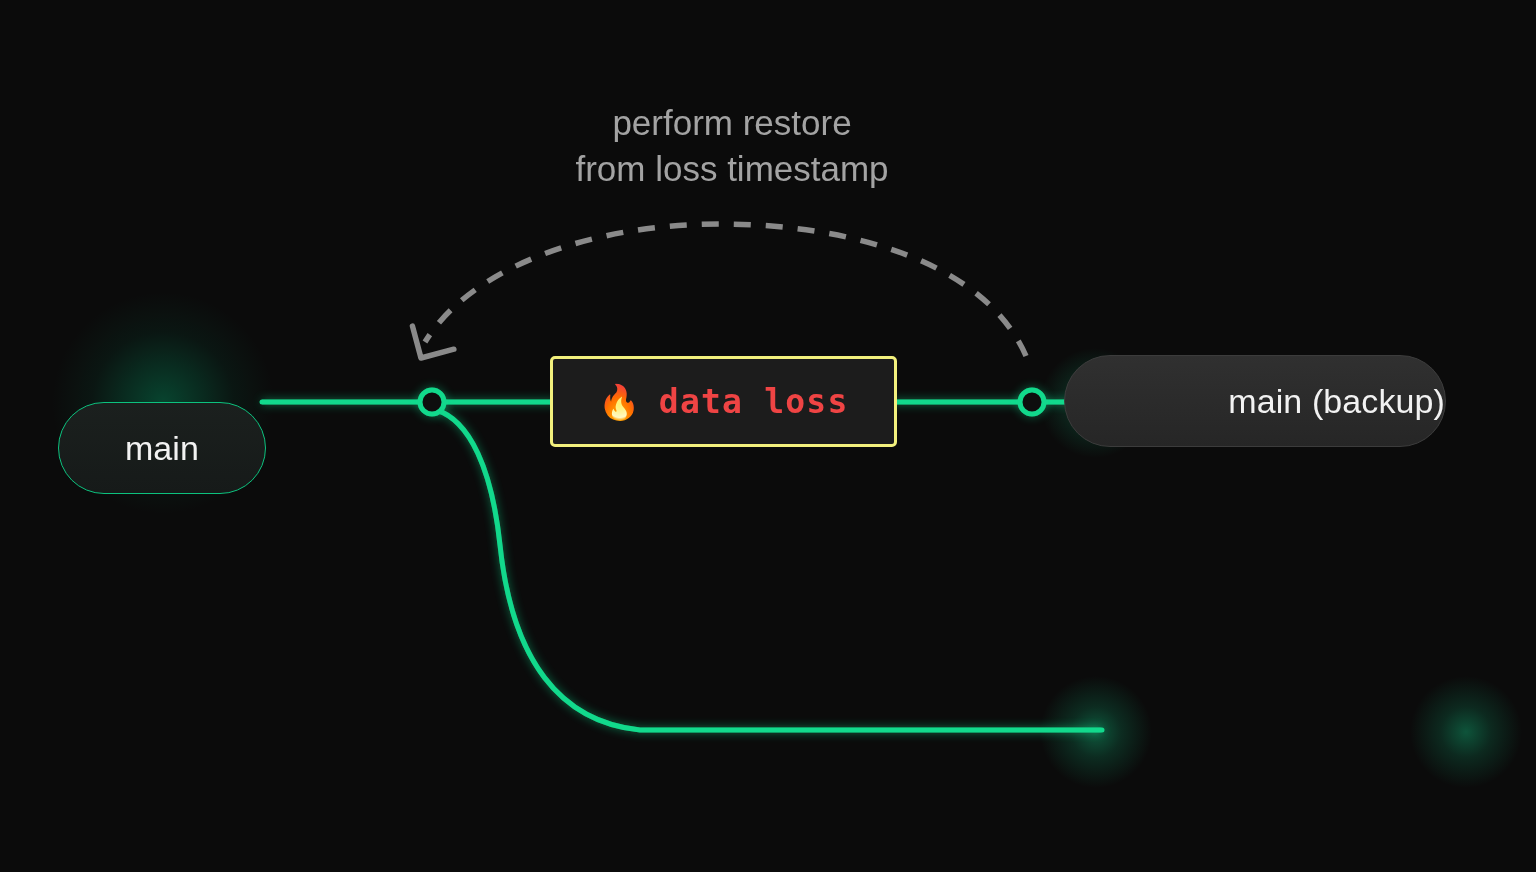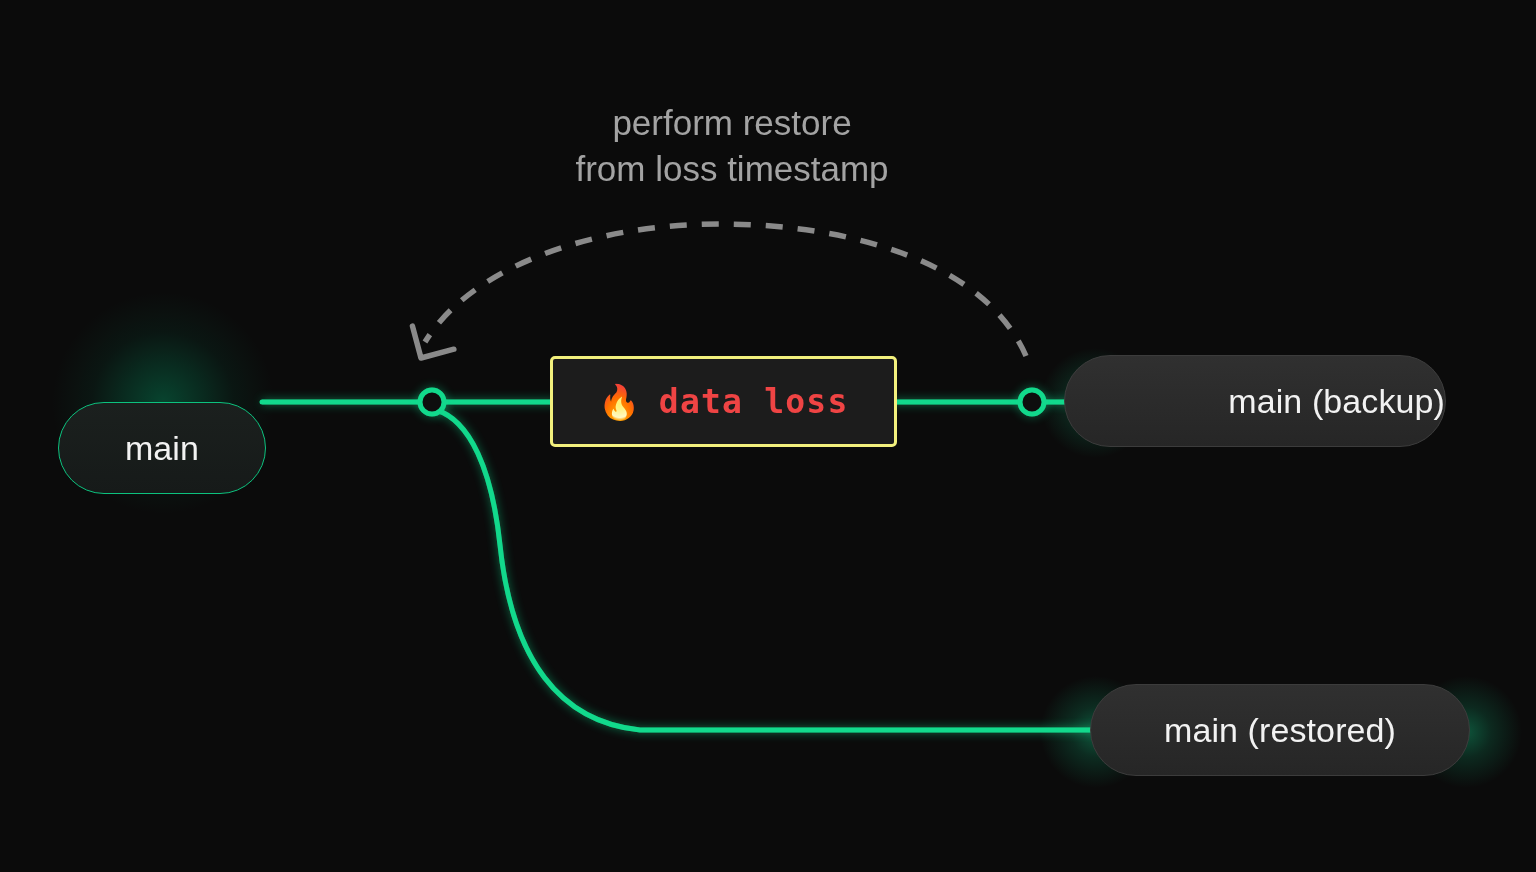--- a/index.html
+++ b/index.html
@@ -209,23 +209,20 @@
   </svg>
 
   <div class="node" id="node-main">
     <span class="node-label">main</span>
   </div>
 
   <div class="node" id="node-backup">
     <span class="node-label">main (backup)</span>
   </div>
 
-  <div class="node" id="node-restored">
-    <span class="node-label">main (restored)</span>
-  </div>
 
   <div id="node-dataloss">
     <span id="dataloss-emoji">🔥</span>
     <span id="dataloss-label">data loss</span>
   </div>
 
   <svg class="layer" id="nodes-over" viewBox="0 0 1536 872">
     <g filter="url(#greenGlow)" opacity="0.5">
       <circle cx="432" cy="402" r="12" fill="none" stroke="#12d98c" stroke-width="5"></circle>
       <circle cx="1032" cy="402" r="12" fill="none" stroke="#12d98c" stroke-width="5"></circle>

